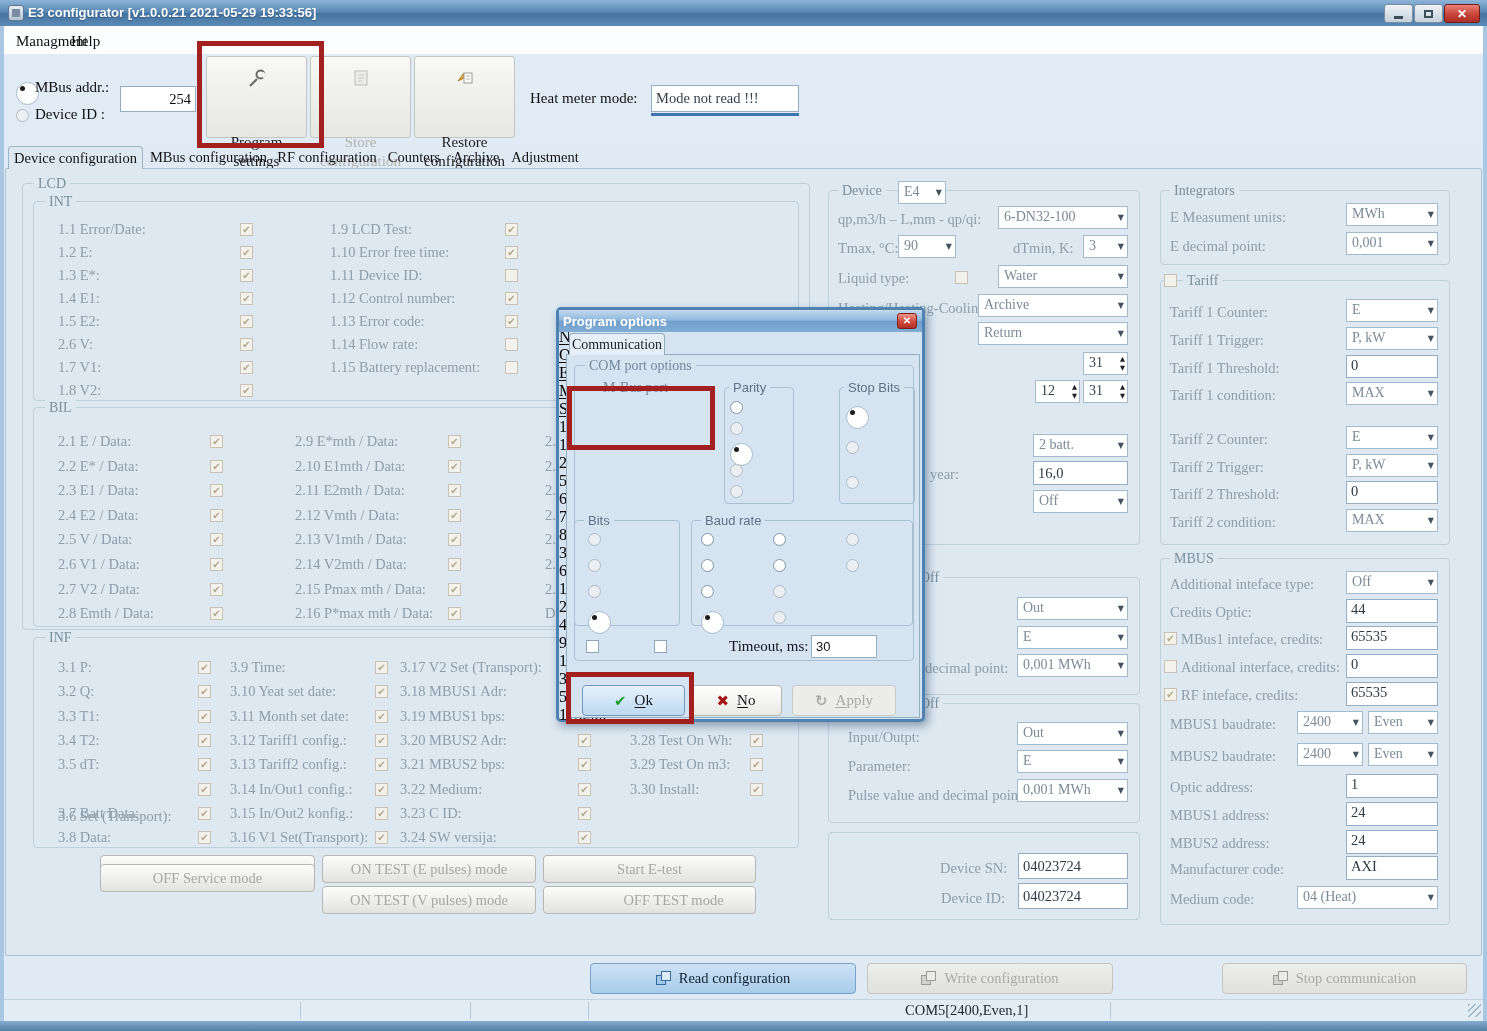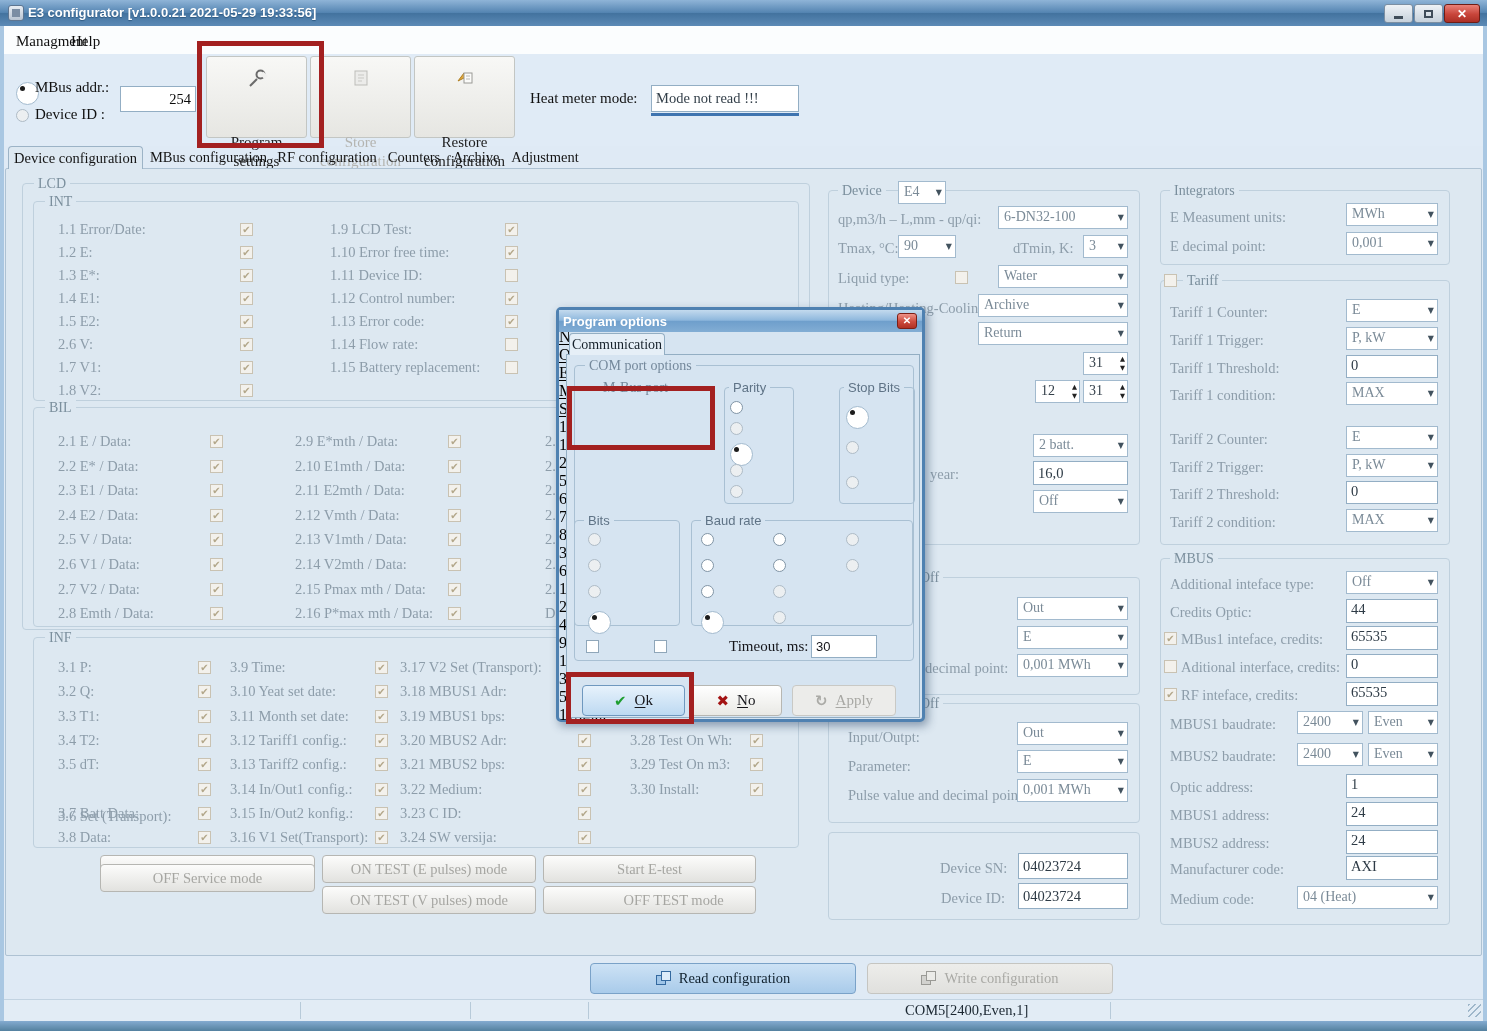--- a/index.html
+++ b/index.html
@@ -507,13 +507,20 @@
       </div>
       <div>Write configuration</div>
     </div>
     <div class="bigbtn en" style="left: 590px; width: 266px;">
       <div class="pagesicon">
         <b class="b1"></b>
         <b class="b2"></b>
       </div>
       <div>Read configuration</div>
     </div>
+    <div class="bigbtn dis" style="left: 1222px; width: 245px;">
+      <div class="pagesicon gray">
+        <b class="b1"></b>
+        <b class="b2"></b>
+      </div>
+      <div>Stop communication</div>
+    </div>
   </div>
 
 </body></html>

